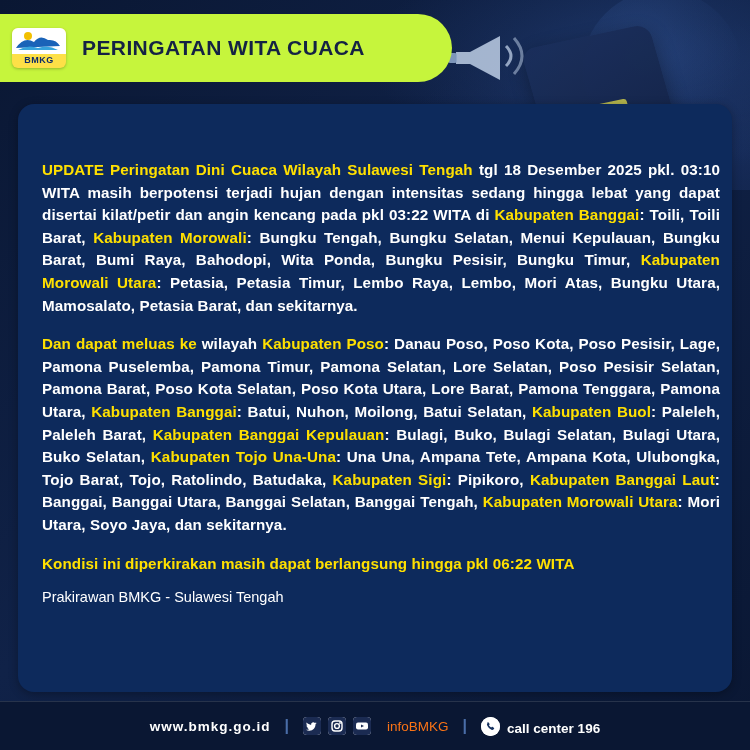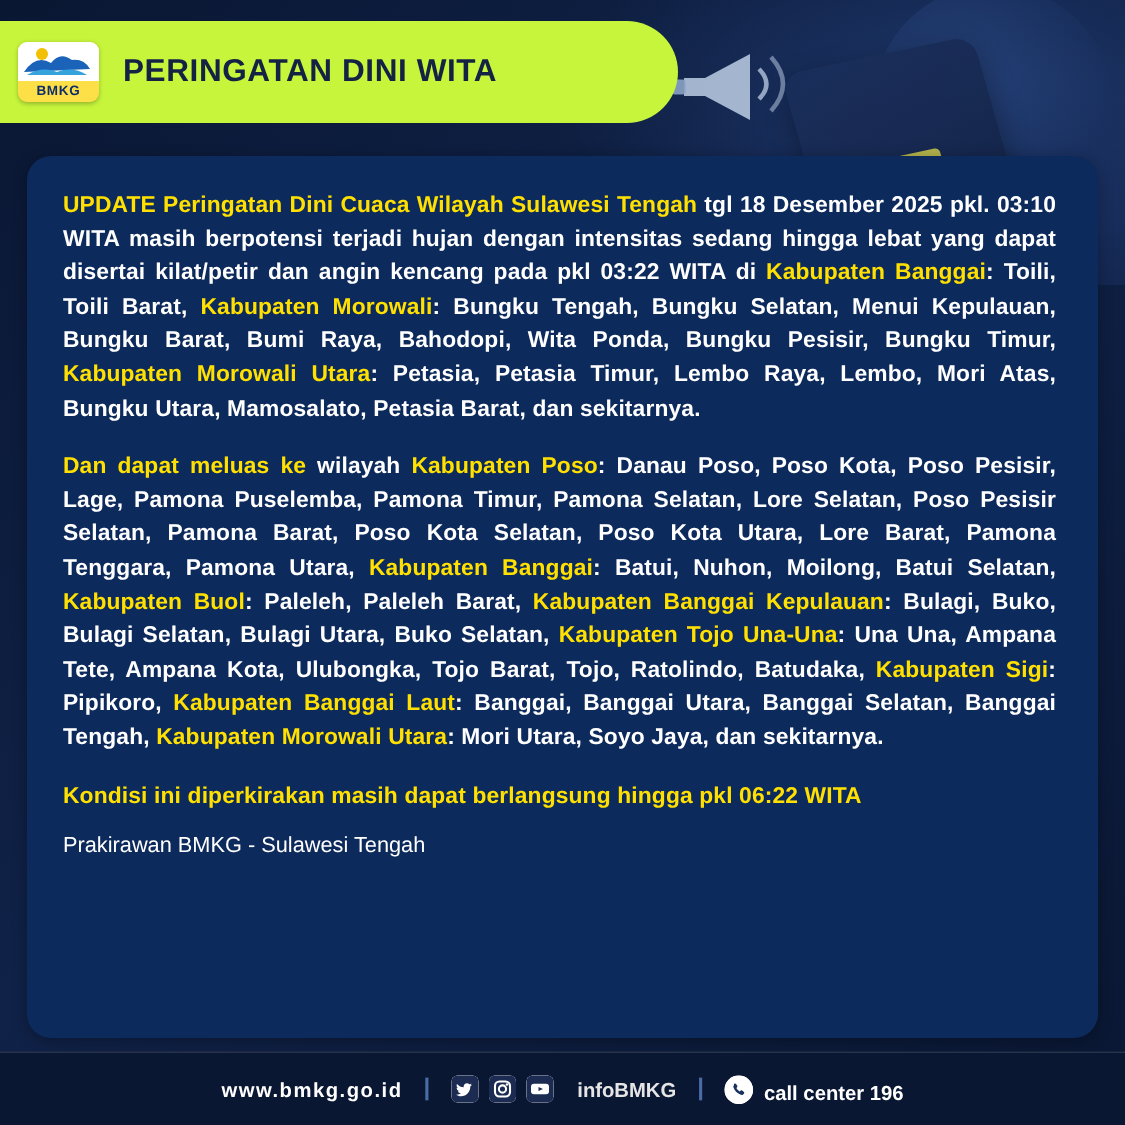--- a/index.html
+++ b/index.html
@@ -139,21 +139,22 @@
     top: 104px;
     width: 714px;
     height: 588px;
     background: #0d2a5c;
     border-radius: 16px;
     box-shadow: 0 2px 10px rgba(0,0,0,0.3);
     padding: 0;
     box-sizing: border-box;
   }
   .card-inner {
-    padding: 22px 28px 10px 24px;
+    padding: 22px 12px 10px 24px;
+    margin-top: 33px;
   }
   .para {
     color: #ffffff;
     font-size: 15.2px;
     line-height: 22.6px;
     font-weight: bold;
     text-align: justify;
     margin: 0 0 16px 0;
     letter-spacing: 0.1px;
   }
@@ -200,23 +201,23 @@
     width: 18px;
     height: 18px;
     border-radius: 4px;
     background: #ffffff;
     display: inline-flex;
     align-items: center;
     justify-content: center;
   }
   .soc-icon svg { display: block; }
   .footer-handle {
-    color: #e5e5e5;
+    color: #f97316;
     font-size: 13.5px;
-    font-weight: bold;
+    font-weight: normal;
     margin-left: 2px;
   }
   .callcenter {
     display: flex;
     align-items: flex-end;
     gap: 7px;
   }
   .phone-circle {
     width: 19px;
     height: 19px;
@@ -255,21 +256,21 @@
         <svg viewBox="0 0 54 26" width="54" height="26">
           <rect x="0" y="0" width="54" height="26" fill="#ffffff"></rect>
           <path d="M4 20 q8 -12 18 -6 q6 -8 14 -2 q8 -1 12 6 z" fill="#1a63b8"></path>
           <path d="M6 22 q10 -6 20 -2 q10 -4 20 2 z" fill="#36a3dc"></path>
           <circle cx="16" cy="8" r="4" fill="#f2c000"></circle>
         </svg>
         <div class="logo-text">BMKG</div>
       </div>
     </div>
     <div class="header-titles">
-      <div>PERINGATAN DINI WITA</div>
+      <div>PERINGATAN WITA CUACA</div>
     </div>
   </div>
 
   <div class="card">
     <div class="card-inner">
       <p class="para" id="para1"><span class="yellow">UPDATE Peringatan Dini Cuaca Wilayah Sulawesi Tengah</span><span> tgl 18 Desember 2025 pkl. 03:10 WITA masih berpotensi terjadi hujan dengan intensitas sedang hingga lebat yang dapat disertai kilat/petir dan angin kencang pada pkl 03:22 WITA di </span><span class="yellow">Kabupaten Banggai</span><span>: Toili, Toili Barat, </span><span class="yellow">Kabupaten Morowali</span><span>: Bungku Tengah, Bungku Selatan, Menui Kepulauan, Bungku Barat, Bumi Raya, Bahodopi, Wita Ponda, Bungku Pesisir, Bungku Timur, </span><span class="yellow">Kabupaten Morowali Utara</span><span>: Petasia, Petasia Timur, Lembo Raya, Lembo, Mori Atas, Bungku Utara, Mamosalato, Petasia Barat, dan sekitarnya.</span></p>
       <p class="para" id="para2"><span class="yellow">Dan dapat meluas ke</span><span> wilayah </span><span class="yellow">Kabupaten Poso</span><span>: Danau Poso, Poso Kota, Poso Pesisir, Lage, Pamona Puselemba, Pamona Timur, Pamona Selatan, Lore Selatan, Poso Pesisir Selatan, Pamona Barat, Poso Kota Selatan, Poso Kota Utara, Lore Barat, Pamona Tenggara, Pamona Utara, </span><span class="yellow">Kabupaten Banggai</span><span>: Batui, Nuhon, Moilong, Batui Selatan, </span><span class="yellow">Kabupaten Buol</span><span>: Paleleh, Paleleh Barat, </span><span class="yellow">Kabupaten Banggai Kepulauan</span><span>: Bulagi, Buko, Bulagi Selatan, Bulagi Utara, Buko Selatan, </span><span class="yellow">Kabupaten Tojo Una-Una</span><span>: Una Una, Ampana Tete, Ampana Kota, Ulubongka, Tojo Barat, Tojo, Ratolindo, Batudaka, </span><span class="yellow">Kabupaten Sigi</span><span>: Pipikoro, </span><span class="yellow">Kabupaten Banggai Laut</span><span>: Banggai, Banggai Utara, Banggai Selatan, Banggai Tengah, </span><span class="yellow">Kabupaten Morowali Utara</span><span>: Mori Utara, Soyo Jaya, dan sekitarnya.</span></p>
       <p class="para note yellow">Kondisi ini diperkirakan masih dapat berlangsung hingga pkl 06:22 WITA</p>
       <p class="signature">Prakirawan BMKG - Sulawesi Tengah</p>
     </div>

